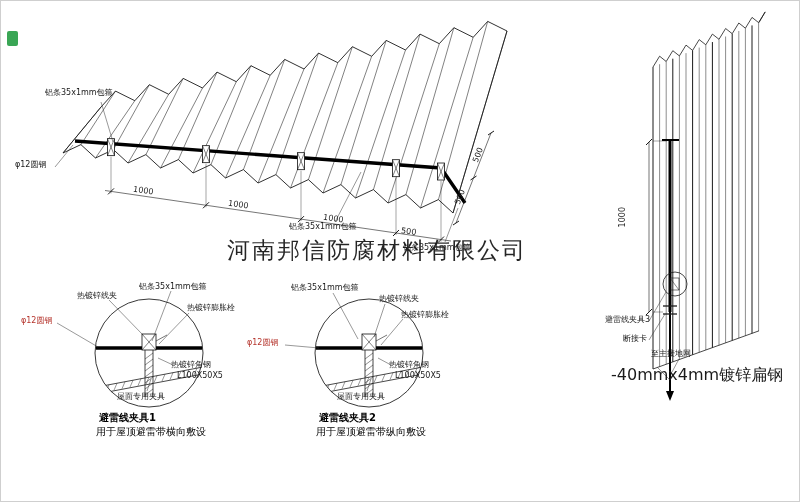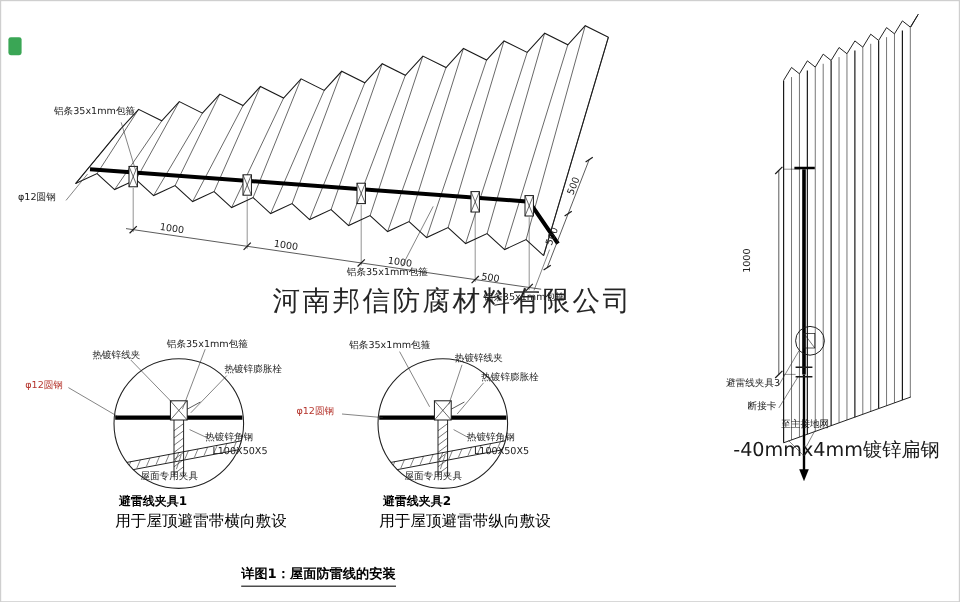--- a/index.html
+++ b/index.html
@@ -7,21 +7,21 @@
           font-family:"DejaVu Sans",sans-serif;border:1px solid #cfcfcf;box-sizing:border-box;}
   #cad{position:absolute;left:0;top:0;}
   .lbl{position:absolute;font-size:8px;color:#1a1a1a;white-space:nowrap;line-height:1.05;}
   .lbl-lg{font-size:16px;}
   .red{color:#b5342c;}
   .dim{font-size:8px;color:#222;}
   .r8{transform:rotate(8.3deg);}
   .rm69{transform:rotate(-69deg);}
   .rm90{transform:rotate(-90deg);}
   .title{position:absolute;font-size:10px;font-weight:bold;color:#000;white-space:nowrap;}
-  .sub{position:absolute;font-size:13px;color:#000;text-align:center;white-space:nowrap;}
+  .sub{position:absolute;font-size:10px;color:#000;text-align:center;white-space:nowrap;}
   .caption{position:absolute;font-size:11px;font-weight:bold;color:#000;
            border-bottom:1px solid #222;padding-bottom:2px;white-space:nowrap;}
   .watermark{position:absolute;font-size:23px;color:#000000;letter-spacing:2px;opacity:.85;white-space:nowrap;}
   .stamp{position:absolute;left:6px;top:30px;width:11px;height:15px;background:#3aa655;border-radius:2px;}
 </style>
 </head>
 <body>
 
 <div id="canvas">
 
@@ -258,15 +258,14 @@
   <div class="lbl" style="left:336px;top:392px">屋面专用夹具</div>
   <div class="title" style="left:318px;top:410px;width:100px">避雷线夹具2</div>
   <div class="sub" style="left:315px;top:424px;width:106px">用于屋顶避雷带纵向敷设</div>
 
   <div class="lbl dim rm90" style="left:612px;top:212px">1000</div>
   <div class="lbl" style="left:604px;top:315px">避雷线夹具3</div>
   <div class="lbl" style="left:622px;top:334px">断接卡</div>
   <div class="lbl" style="left:650px;top:349px">至主接地网</div>
   <div class="lbl lbl-lg" style="left:610px;top:366px">-40mmx4mm镀锌扁钢</div>
 
-  <div class="caption" style="left:200px;top:470px">详图1：屋面防雷线的安装</div>
 
 </div>
 
 </body></html>

